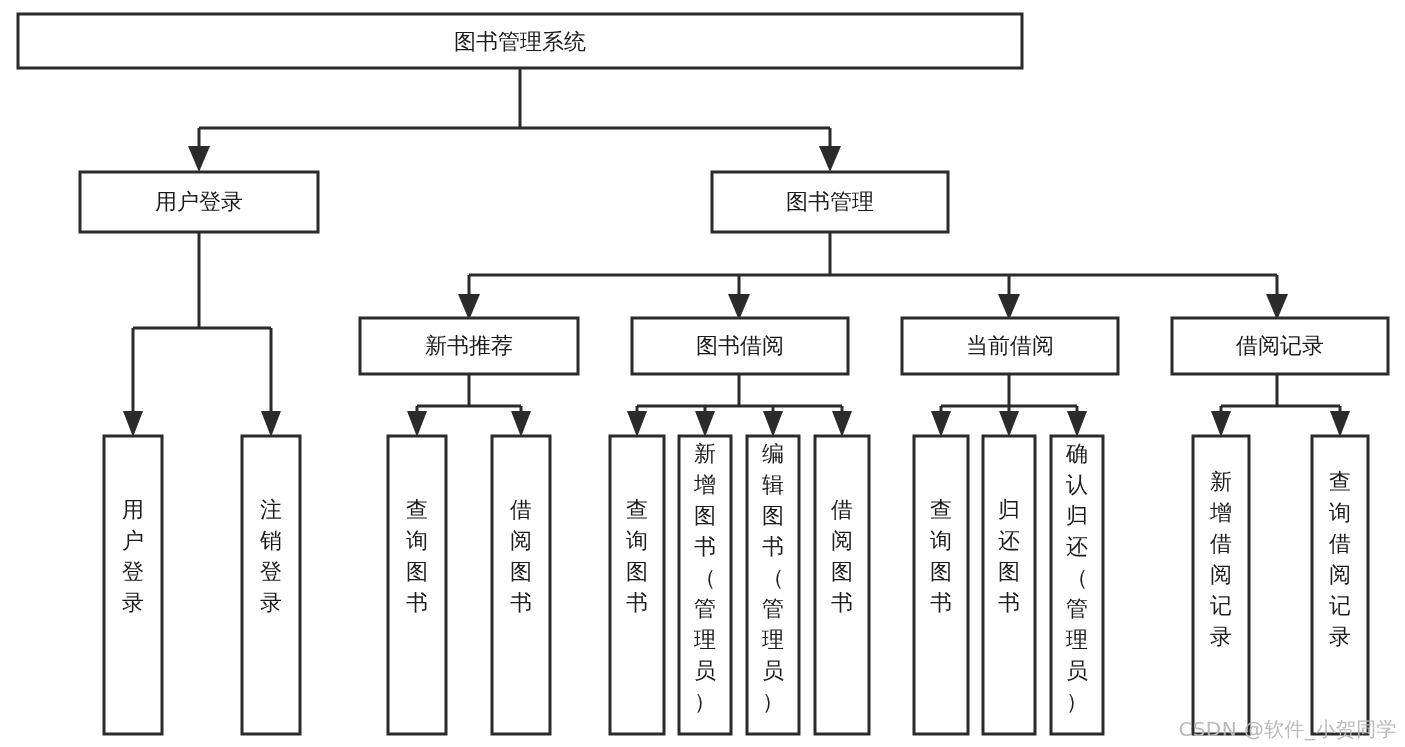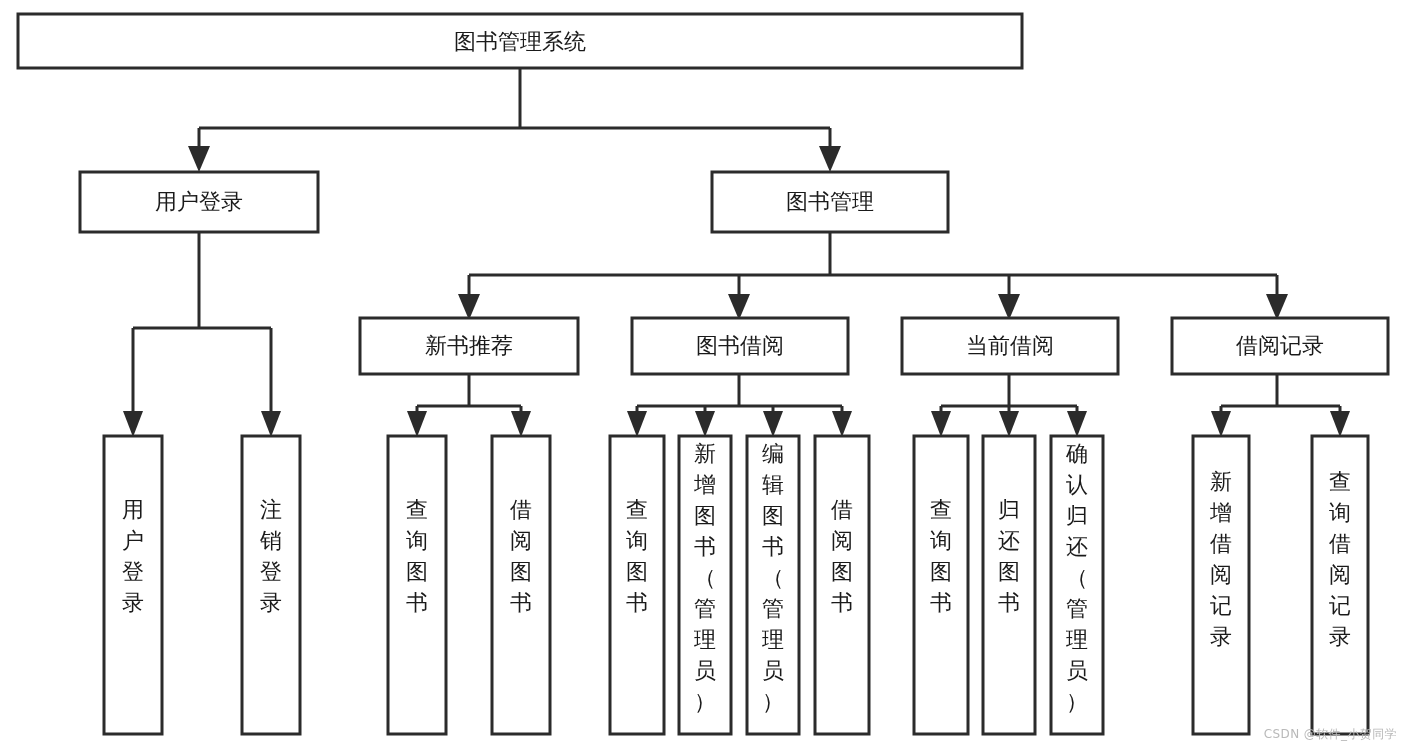--- a/index.html
+++ b/index.html
@@ -52,21 +52,21 @@
     font-family: "DejaVu Sans", "Liberation Sans", sans-serif;
     font-size: 22px;
     fill: #1a1a1a;
     text-anchor: middle;
   }
   .watermark {
     position: absolute;
     right: 8px;
     bottom: 4px;
     font-family: "DejaVu Sans", "Liberation Sans", sans-serif;
-    font-size: 12px;
+    font-size: 20px;
     color: #b9b9b9;
     white-space: nowrap;
     letter-spacing: 0.4px;
     pointer-events: none;
   }
 </style>
 </head>
 <body>
 
 <div id="diagram-root">

